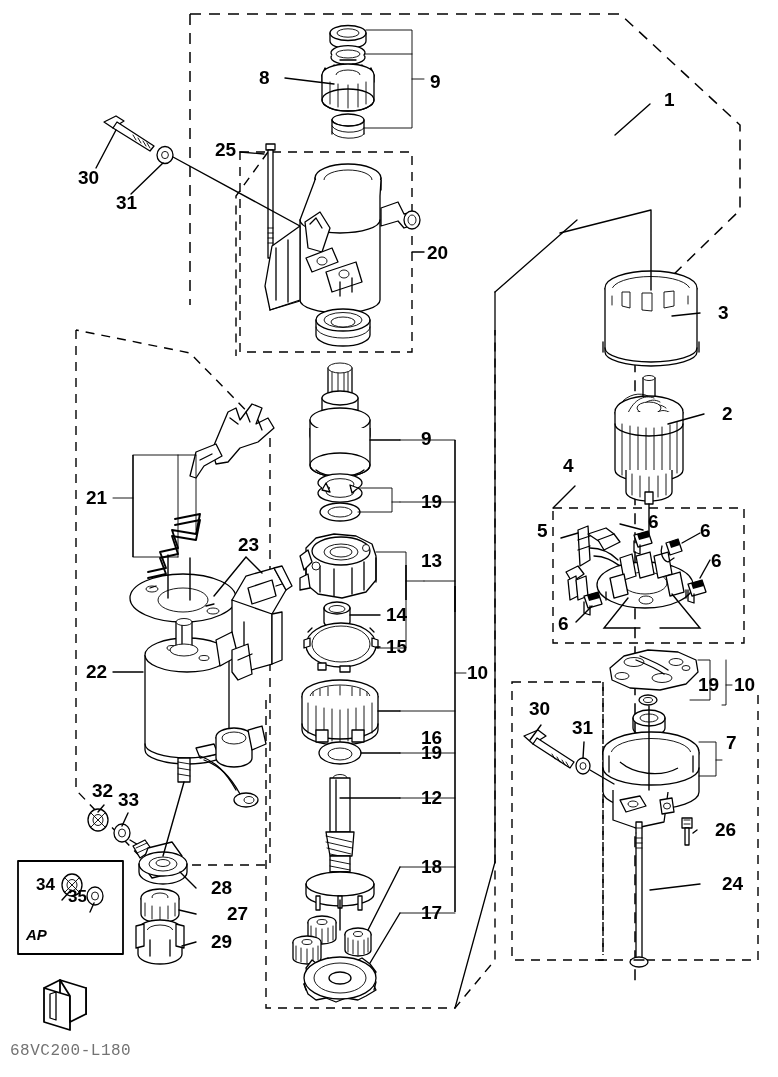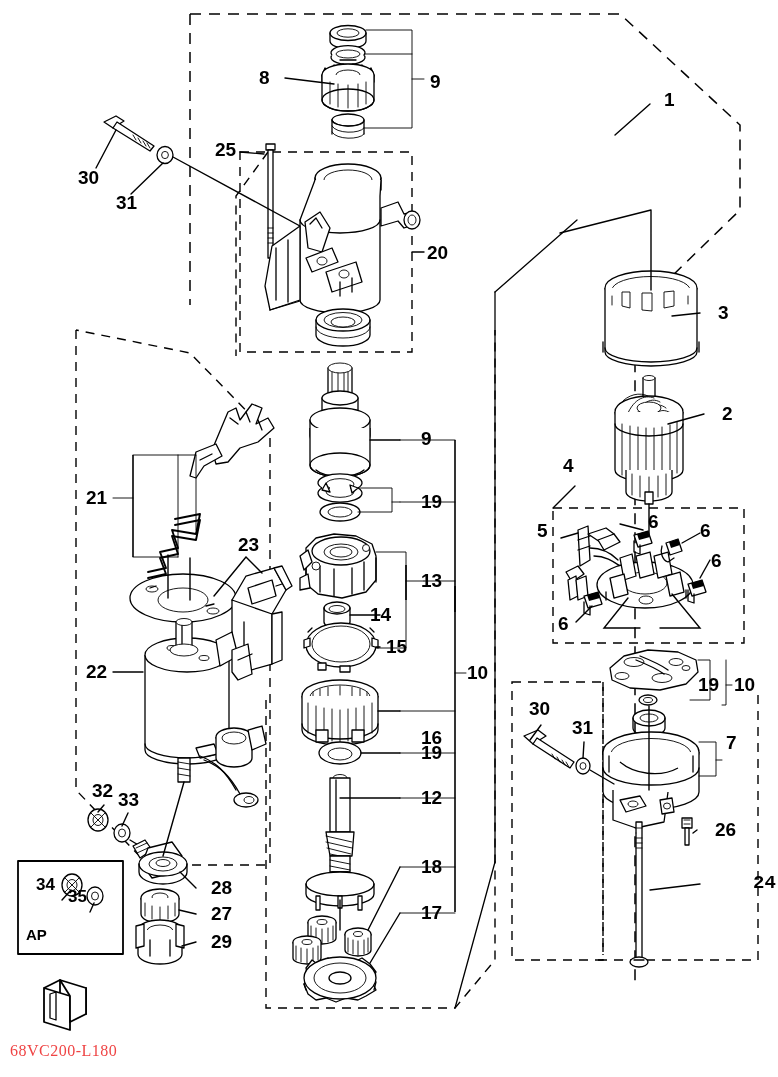--- a/index.html
+++ b/index.html
@@ -15,22 +15,22 @@
     background:#ffffff;
     overflow:hidden;
   }
   #sheet svg{position:absolute;left:0;top:0;}
   .cap{
     position:absolute;
     left:10px;
     top:1042px;
     font-size:16px;
     letter-spacing:.5px;
-    color:#ef4444;
-    font-family:Liberation Serif, serif;
+    color:#737373;
+    font-family:Liberation Mono, monospace;
   }
   .num{
     position:absolute;
     font-size:19px;
     font-weight:bold;
     color:#000;
     font-family:"Liberation Sans", sans-serif;
     white-space:nowrap;
     line-height:1;
   }
@@ -654,45 +654,45 @@
 <span class="num" style="left:700px;top:521px;">6</span>
 <span class="num" style="left:711px;top:551px;">6</span>
 <span class="num" style="left:558px;top:614px;">6</span>
 <span class="num" style="left:726px;top:733px;">7</span>
 <span class="num" style="left:259px;top:68px;">8</span>
 <span class="num" style="left:430px;top:72px;">9</span>
 <span class="num" style="left:467px;top:663px;">10</span>
 <span class="num" style="left:734px;top:675px;">10</span>
 <span class="num" style="left:421px;top:429px;">9</span>
 <span class="num" style="left:421px;top:788px;">12</span>
-<span class="num" style="left:421px;top:571px;">13</span>
-<span class="num" style="left:370px;top:605px;">14</span>
+<span class="num" style="left:421px;top:551px;">13</span>
+<span class="num" style="left:386px;top:605px;">14</span>
 <span class="num" style="left:386px;top:637px;">15</span>
 <span class="num" style="left:421px;top:701px;margin-top:27px;">16</span>
 <span class="num" style="left:421px;top:903px;">17</span>
 <span class="num" style="left:421px;top:857px;">18</span>
 <span class="num" style="left:421px;top:492px;">19</span>
 <span class="num" style="left:421px;top:743px;">19</span>
 <span class="num" style="left:698px;top:675px;">19</span>
 <span class="num" style="left:427px;top:243px;">20</span>
 <span class="num" style="left:86px;top:488px;">21</span>
 <span class="num" style="left:86px;top:662px;">22</span>
 <span class="num" style="left:238px;top:535px;">23</span>
-<span class="num" style="left:753px;top:874px;font-family:Liberation Mono, monospace;">24</span>
+<span class="num" style="left:722px;top:874px;">24</span>
 <span class="num" style="left:215px;top:140px;">25</span>
 <span class="num" style="left:715px;top:820px;">26</span>
-<span class="num" style="left:211px;top:904px;">27</span>
+<span class="num" style="left:227px;top:904px;">27</span>
 <span class="num" style="left:211px;top:878px;text-align:right;">28</span>
 <span class="num" style="left:211px;top:932px;">29</span>
 <span class="num" style="left:78px;top:168px;">30</span>
 <span class="num" style="left:529px;top:699px;">30</span>
 <span class="num" style="left:116px;top:193px;">31</span>
 <span class="num" style="left:572px;top:718px;">31</span>
 <span class="num" style="left:92px;top:781px;">32</span>
 <span class="num" style="left:118px;top:790px;">33</span>
 <span class="num small" style="left:36px;top:876px;">34</span>
 <span class="num small" style="left:68px;top:888px;">35</span>
 
-<span class="aptag" style="left:26px;top:926px;">AP</span>
+<span class="aptag" style="left:26px;top:926px;font-style:italic;">AP</span>
 
 <span class="cap">68VC200-L180</span>
 
 </div>
 
 </body></html>

